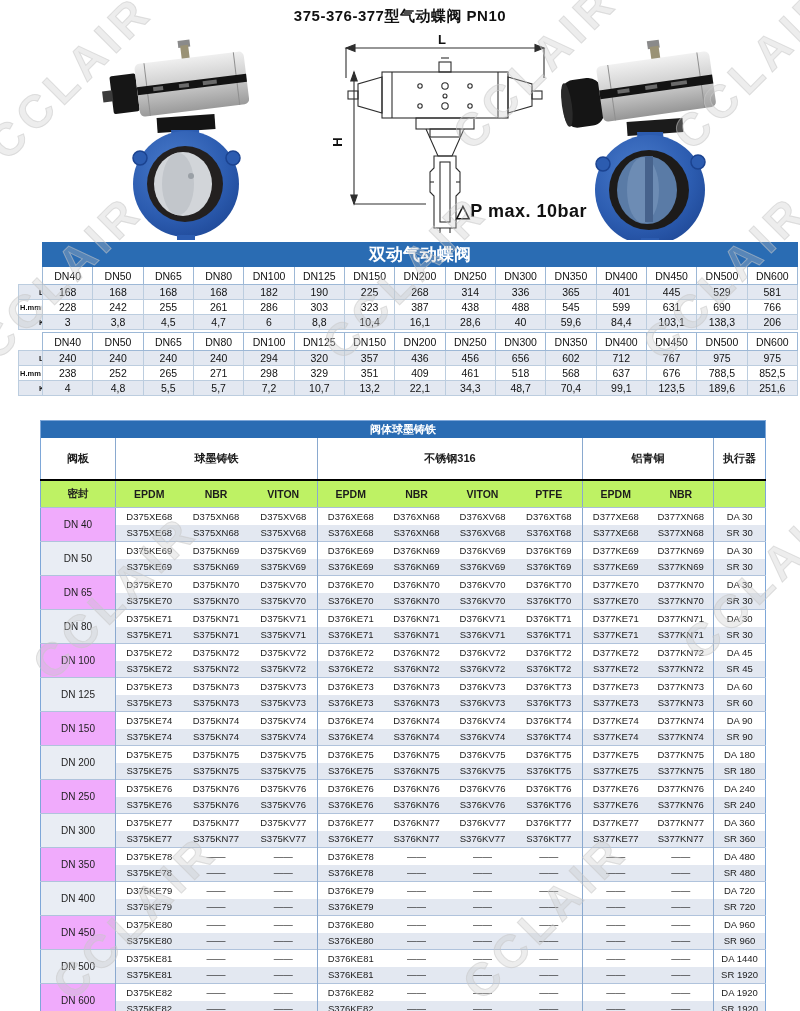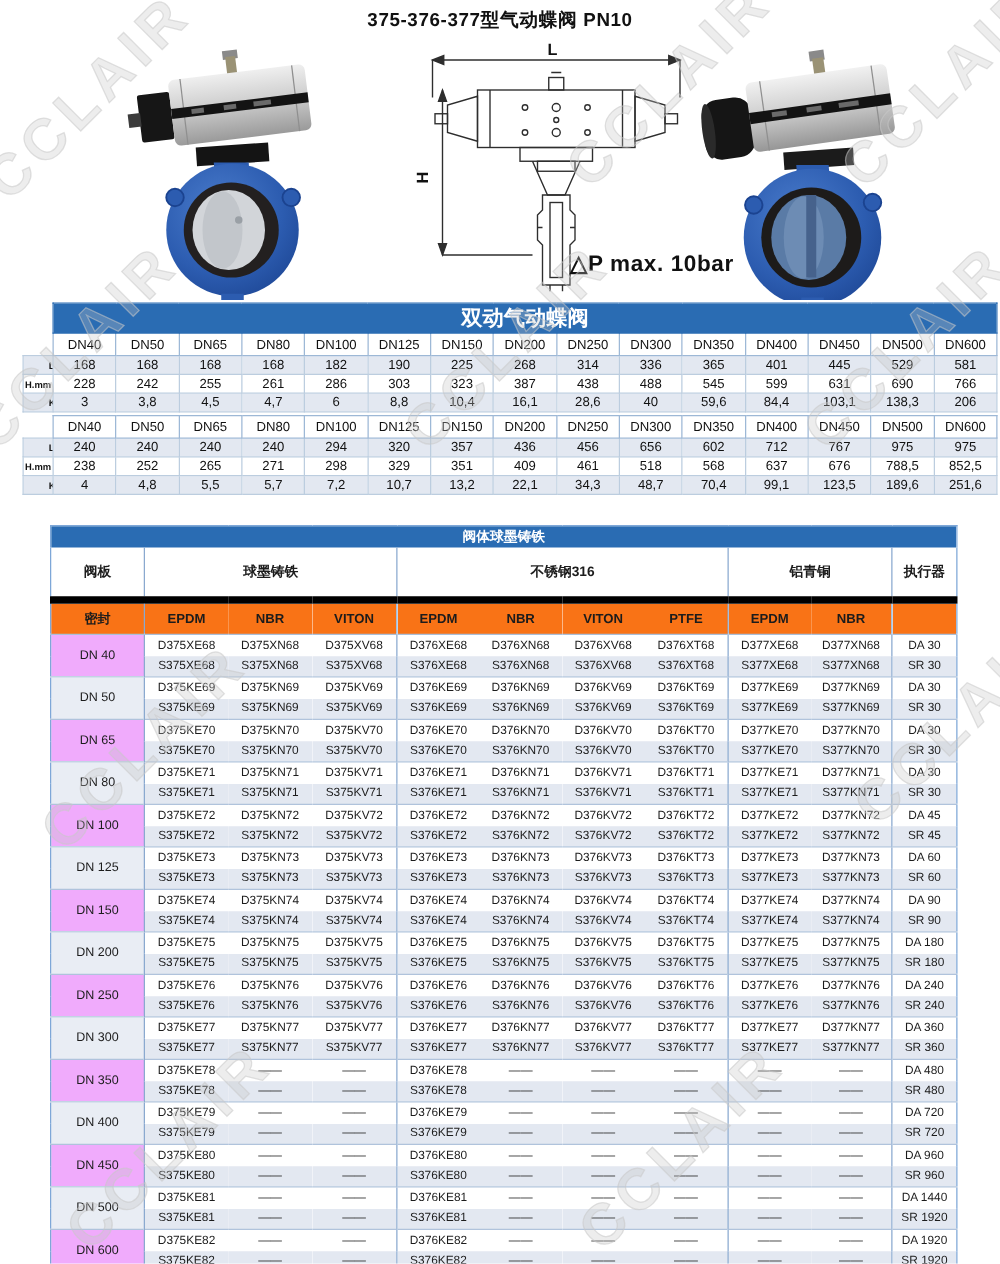--- a/index.html
+++ b/index.html
@@ -34,22 +34,22 @@
   .dim .corner { border:none; background:transparent; }
   .dim .dn-row td { font-weight:normal; height:18px; border-color:#9db8d6; }
   .dim .rlabel { font-size:7.5px; font-weight:bold; }
   .dim .alt td { background:#e3e8f1; }
   .dim .alt td.rlabel { background:#e3e8f1;padding-left:20px; }
 
   
   .main { position:absolute; left:40px; top:420px; width:725px; border:1px solid #7ea7d8; }
   .main td { font-size:9.5px; height:17px; color:#1c1c1c; }
   .main .bar { background:#2a6cb3; color:#fff; font-weight:bold; font-size:11px; height:17px; }
-  .main .h1 td { font-weight:bold; font-size:11px; height:42px; border-bottom:6px solid #000000; }
-  .main .h2 td { font-weight:bold; font-size:10.5px; height:28px; background:#f97316; border-bottom:1px solid #aabfd9; }
+  .main .h1 td { font-weight:bold; font-size:11px; height:42px; border-bottom:2px solid #000000; }
+  .main .h2 td { font-weight:bold; font-size:10.5px; height:28px; background:#bef264; border-bottom:1px solid #aabfd9; }
   .main .gl { border-left:1px solid #8aa9cf; }
   .main .gt { border-top:1px solid #b0c3dc; }
   .main .srow td { background:#e3e8f1; }
   .main td.dncell { font-size:10px; background:#f0abfc; }
   .main td.dnalt { background:#e9edf4; }
 </style>
 </head>
 <body>
 
 <div class="page">

